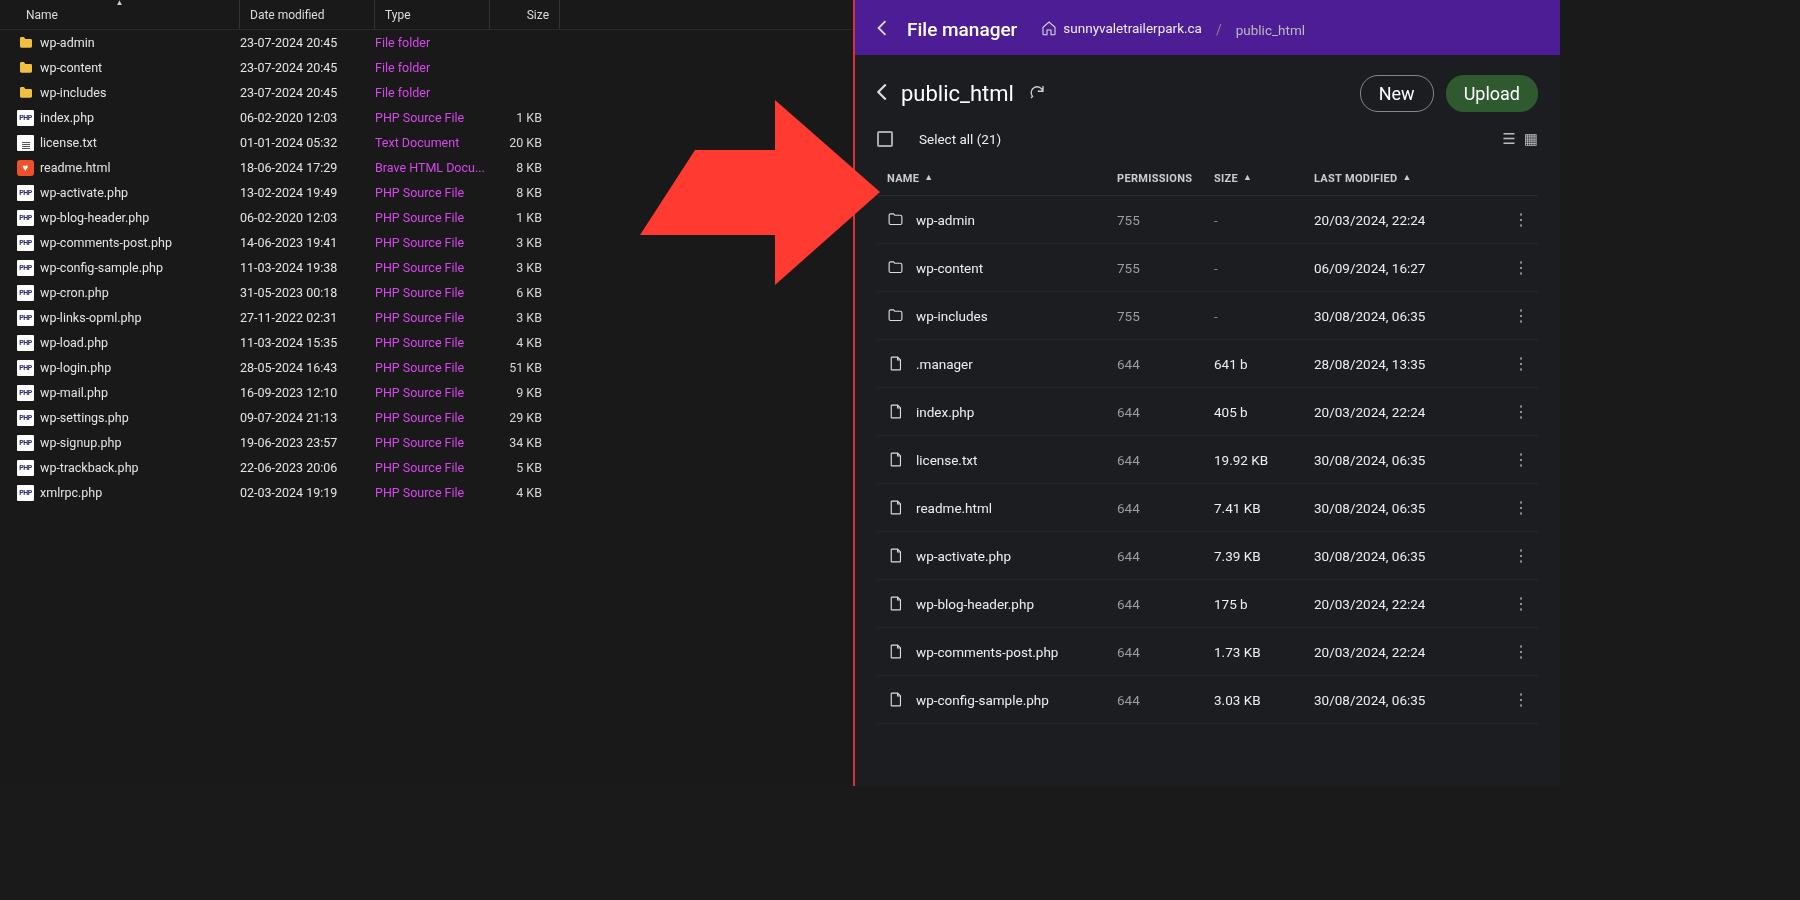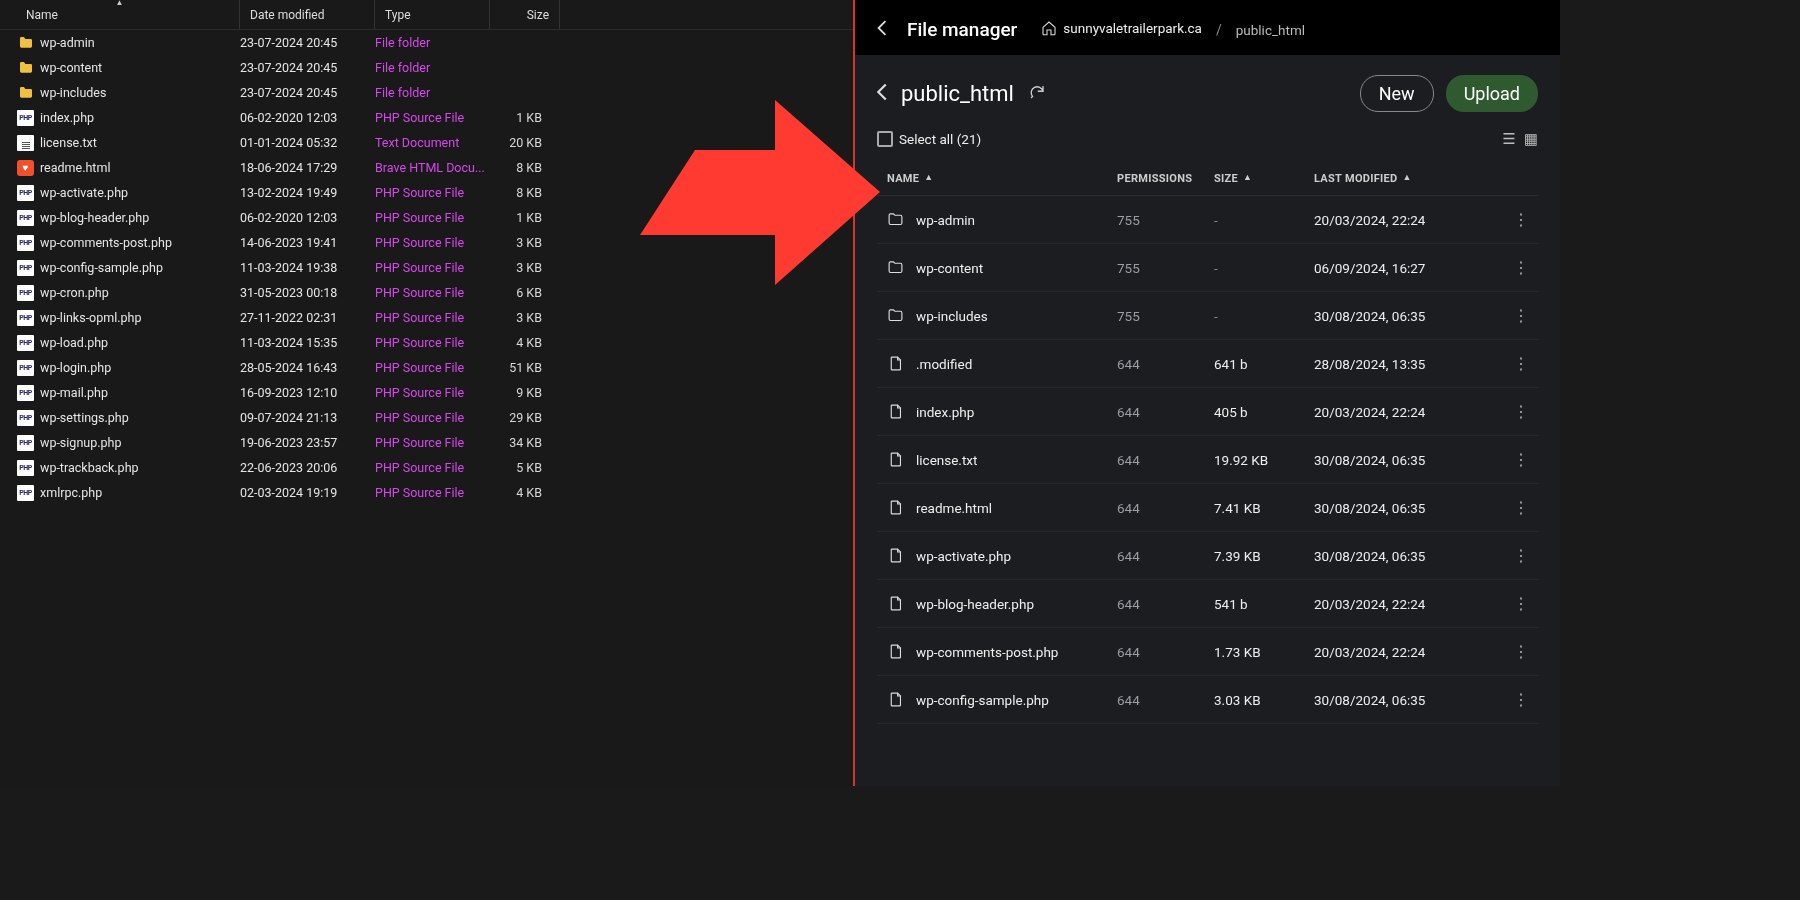--- a/index.html
+++ b/index.html
@@ -18,39 +18,39 @@
   .lrow .c-name { display:flex; align-items:center; gap:6px; padding-left:17px !important; }
   .lrow .c-type { color:#d946ef; }
   .lrow .c-size { color:#d8d8d8; padding-right:18px; }
   .ico { width:17px; height:16px; display:inline-flex; align-items:center; justify-content:center; flex-shrink:0; }
   .ico-folder svg path{ fill:#f0c040; }
   .ico-php { background:#fff; color:#2a2a6a; font-size:7px; font-weight:bold; border-radius:1px; letter-spacing:-0.5px; }
   .ico-txt { background:#fff; border-radius:1px; }
   .ico-txt::after{content:"";display:block;width:8px;height:1px;background:#555;box-shadow:0 2px 0 #555,0 4px 0 #555,0 6px 0 #555;}
   .ico-brave { background:#f0502a; border-radius:3px; color:#fff; font-size:10px; font-weight:bold; }
   
-  .right { flex:1; background:#000000; height:100%; display:flex; flex-direction:column; }
+  .right { flex:1; background:#4c1d95; height:100%; display:flex; flex-direction:column; }
   .crumbs { display:flex; align-items:center; gap:14px; padding:18px 22px 14px 22px; font-size:14px; color:#eee; }
   .crumbs .back { width:16px; color:#ddd; cursor:pointer; }
   .crumbs .title { font-size:19px; font-weight:500; color:#fff; }
   .crumbs .home { margin-left:10px; display:flex; gap:6px; font-size:13.5px; }
   .crumbs .sep { color:#888; }
   .crumbs .leaf { color:#bbb; font-size:13.5px; }
   .panel { background:#1b1d21; margin:0 0 0 0; flex:1; padding:20px 22px 0 22px; display:flex; flex-direction:column; overflow:hidden; }
   .dirbar { display:flex; align-items:center; justify-content:space-between; margin-bottom:18px; }
   .dirL { display:flex; align-items:center; gap:14px; }
   .dirL .bk { color:#ccc; cursor:pointer; }
   .dirL .dname { font-size:22px; color:#fff; font-weight:400; }
   .dirL .reload { color:#ccc; cursor:pointer; }
   .dirR { display:flex; gap:12px; }
   .btn { padding:7px 18px; border-radius:18px; font-size:18px; cursor:pointer; border:none; }
   .btn-new { background:transparent; color:#fff; border:1px solid #888; }
   .btn-up { background:#2f5a2f; color:#fff; }
   .selbar { display:flex; align-items:center; justify-content:space-between; font-size:13.5px; color:#eee; margin-bottom:14px; }
-  .selL { display:flex; align-items:center; gap:6px; cursor:pointer; }
+  .selL { display:flex; align-items:center; gap:26px; cursor:pointer; }
   .chk { width:16px; height:16px; border:2px solid #aaa; border-radius:2px; }
   .viewtoggles { display:flex; gap:8px; color:#bbb; }
   .viewtoggles span { cursor:pointer; font-size:15px; }
   .rhdr { display:flex; align-items:center; font-size:11px; font-weight:700; color:#ccc; letter-spacing:0.3px; padding:10px 0; border-bottom:1px solid #2a2c30; }
   .r-name { flex:1; padding-left:10px; display:flex; gap:5px; }
   .r-perm { width:120px;padding-left:23px; }
   .r-size { width:100px; display:flex; gap:5px; }
   .r-mod { width:190px; display:flex; gap:5px; }
   .r-act { width:34px; }
   .sorti { font-size:9px; }
@@ -386,21 +386,21 @@
             <div class="r-act kebab">⋮</div>
           </div>
           <div class="rrow">
             <div class="r-name">
               <span class="rico">
                 <svg width="17" height="17" viewBox="0 0 24 24">
                   <path d="M7 3h8l4 4v13a1 1 0 01-1 1H7a1 1 0 01-1-1V4a1 1 0 011-1z" fill="none" stroke="#ddd" stroke-width="1.6"></path>
                   <path d="M15 3v4h4" fill="none" stroke="#ddd" stroke-width="1.6"></path>
                 </svg>
               </span>
-              <span>.modified</span>
+              <span>.manager</span>
             </div>
             <div class="r-perm">644</div>
             <div class="r-size">641 b</div>
             <div class="r-mod">28/08/2024, 13:35</div>
             <div class="r-act kebab">⋮</div>
           </div>
           <div class="rrow">
             <div class="r-name">
               <span class="rico">
                 <svg width="17" height="17" viewBox="0 0 24 24">
@@ -464,21 +464,21 @@
             <div class="r-name">
               <span class="rico">
                 <svg width="17" height="17" viewBox="0 0 24 24">
                   <path d="M7 3h8l4 4v13a1 1 0 01-1 1H7a1 1 0 01-1-1V4a1 1 0 011-1z" fill="none" stroke="#ddd" stroke-width="1.6"></path>
                   <path d="M15 3v4h4" fill="none" stroke="#ddd" stroke-width="1.6"></path>
                 </svg>
               </span>
               <span>wp-blog-header.php</span>
             </div>
             <div class="r-perm">644</div>
-            <div class="r-size">541 b</div>
+            <div class="r-size">175 b</div>
             <div class="r-mod">20/03/2024, 22:24</div>
             <div class="r-act kebab">⋮</div>
           </div>
           <div class="rrow">
             <div class="r-name">
               <span class="rico">
                 <svg width="17" height="17" viewBox="0 0 24 24">
                   <path d="M7 3h8l4 4v13a1 1 0 01-1 1H7a1 1 0 01-1-1V4a1 1 0 011-1z" fill="none" stroke="#ddd" stroke-width="1.6"></path>
                   <path d="M15 3v4h4" fill="none" stroke="#ddd" stroke-width="1.6"></path>
                 </svg>

